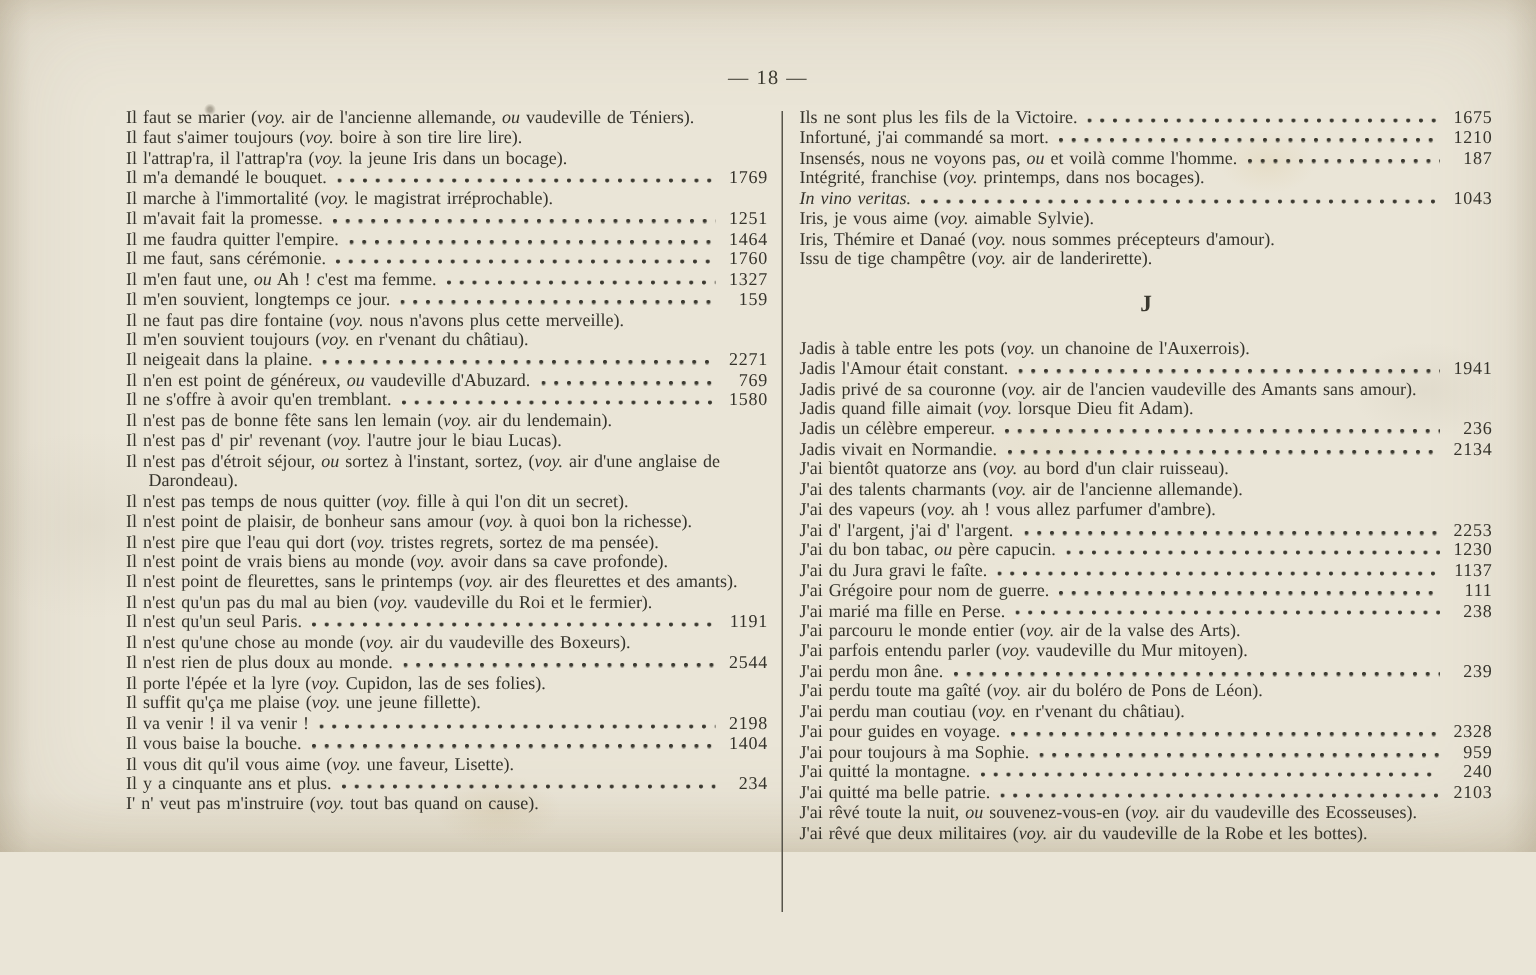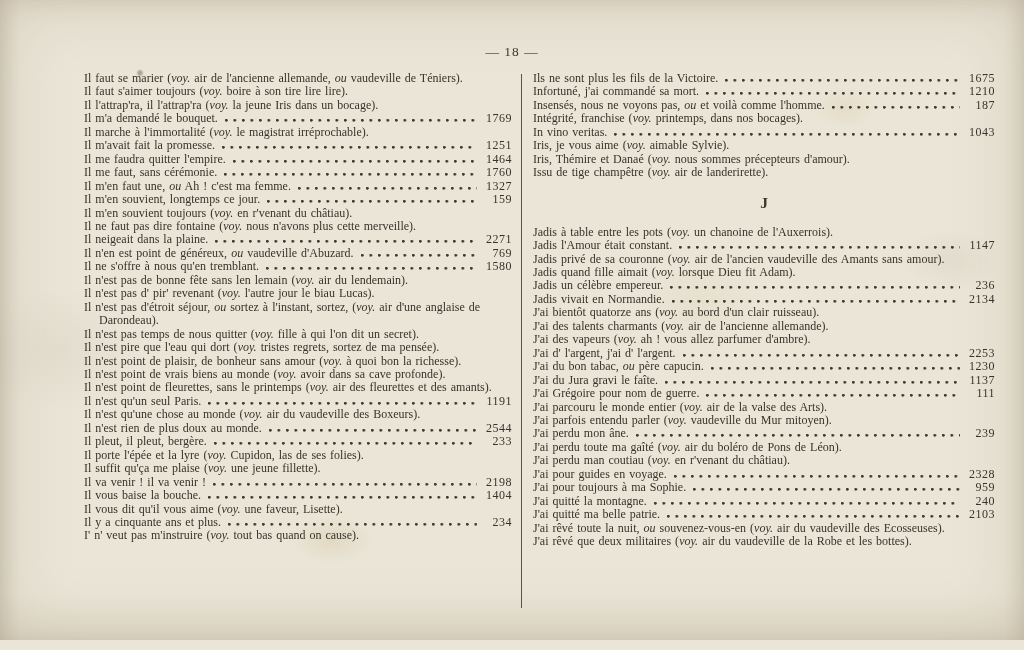--- a/index.html
+++ b/index.html
@@ -2,21 +2,21 @@
 <html><head>
 <meta charset="utf-8">
 <style>
   html,body{margin:0;padding:0;}
   body{
     width:1024px;height:650px;overflow:hidden;
     font-family:"Liberation Serif","DejaVu Serif",serif;
     background:#eae5d7;
   }
   .page{
-    position:relative;width:1024px;height:640px;
+    position:relative;width:1024px;height:568px;
     color:#35332b;
     background:
       radial-gradient(circle at 140px 73px, rgba(120,112,96,.55) 0 1.4px, rgba(120,112,96,0) 4px),
       radial-gradient(ellipse 46px 30px at 845px 108px, rgba(200,170,100,.14), rgba(200,170,100,0) 70%),
       radial-gradient(ellipse 60px 34px at 332px 540px, rgba(185,155,95,.16), rgba(185,155,95,0) 70%),
       radial-gradient(ellipse 90px 60px at 700px 300px, rgba(200,180,130,.10), rgba(200,180,130,0) 70%),
       radial-gradient(ellipse 70px 46px at 950px 260px, rgba(150,140,115,.10), rgba(150,140,115,0) 70%),
       radial-gradient(ellipse 120px 90px at 60px 350px, rgba(160,150,125,.10), rgba(160,150,125,0) 70%),
       linear-gradient(180deg, rgba(190,175,140,.12) 0, rgba(190,175,140,0) 4%, rgba(190,175,140,0) 93%, rgba(175,160,120,.16) 100%),
       linear-gradient(90deg, rgba(150,138,110,.18) 0, rgba(150,138,110,0) 2%, rgba(150,138,110,0) 98%, rgba(150,138,110,.14) 100%),
@@ -39,21 +39,21 @@
   }
   .entry{
     padding-left:15px;text-indent:-15px;
   }
   .entry.row{
     display:flex;align-items:baseline;
     padding-left:0;text-indent:0;
   }
   .entry .t{white-space:normal;}
   .entry.row .t{white-space:nowrap;flex:0 0 auto;}
-  .entry .t.it{}
+  .entry .t.it{font-style:italic;}
   .leader{
     flex:1 1 auto;align-self:stretch;
     margin:0 5px 0 7px;min-width:8px;
     background-image:radial-gradient(circle at 1.3px 1.3px, #3c3a31 1.05px, rgba(0,0,0,0) 1.7px);
     background-size:8.5px 3px;
     background-repeat:repeat-x;
     background-position:0 calc(100% - 3.5px);
   }
   .num{
     flex:0 0 auto;min-width:30px;text-align:right;
@@ -99,60 +99,56 @@
       <div class="entry row">
         <span class="t">Il m'en faut une, <i>ou</i> Ah ! c'est ma femme.</span>
         <span class="leader"></span>
         <span class="num">1327</span>
       </div>
       <div class="entry row">
         <span class="t">Il m'en souvient, longtemps ce jour.</span>
         <span class="leader"></span>
         <span class="num">159</span>
       </div>
+      <div class="entry"><span class="t">Il ne faut pas dire fontaine (<i>voy.</i> nous n'avons plus cette merveille).</span></div>
       <div class="entry"><span class="t">Il m'en souvient toujours (<i>voy.</i> en r'venant du châtiau).</span></div>
-      <div class="entry"><span class="t">Il ne faut pas dire fontaine (<i>voy.</i> nous n'avons plus cette merveille).</span></div>
       <div class="entry row">
         <span class="t">Il neigeait dans la plaine.</span>
         <span class="leader"></span>
         <span class="num">2271</span>
       </div>
       <div class="entry row">
         <span class="t">Il n'en est point de généreux, <i>ou</i> vaudeville d'Abuzard.</span>
         <span class="leader"></span>
         <span class="num">769</span>
       </div>
       <div class="entry row">
-        <span class="t">Il ne s'offre à nous qu'en tremblant.</span>
+        <span class="t">Il ne s'offre à avoir qu'en tremblant.</span>
         <span class="leader"></span>
         <span class="num">1580</span>
       </div>
       <div class="entry"><span class="t">Il n'est pas de bonne fête sans len lemain (<i>voy.</i> air du lendemain).</span></div>
       <div class="entry"><span class="t">Il n'est pas d' pir' revenant (<i>voy.</i> l'autre jour le biau Lucas).</span></div>
       <div class="entry"><span class="t">Il n'est pas d'étroit séjour, <i>ou</i> sortez à l'instant, sortez, (<i>voy.</i> air d'une anglaise de Darondeau).</span></div>
       <div class="entry"><span class="t">Il n'est pas temps de nous quitter (<i>voy.</i> fille à qui l'on dit un secret).</span></div>
+      <div class="entry"><span class="t">Il n'est point de plaisir, de bonheur sans amour (<i>voy.</i> à quoi bon la richesse).</span></div>
       <div class="entry"><span class="t">Il n'est pire que l'eau qui dort (<i>voy.</i> tristes regrets, sortez de ma pensée).</span></div>
-      <div class="entry"><span class="t">Il n'est point de plaisir, de bonheur sans amour (<i>voy.</i> à quoi bon la richesse).</span></div>
       <div class="entry"><span class="t">Il n'est point de vrais biens au monde (<i>voy.</i> avoir dans sa cave profonde).</span></div>
       <div class="entry"><span class="t">Il n'est point de fleurettes, sans le printemps (<i>voy.</i> air des fleurettes et des amants).</span></div>
+      <div class="entry"><span class="t">Il n'est qu'un pas du mal au bien (<i>voy.</i> vaudeville du Roi et le fermier).</span></div>
       <div class="entry row">
         <span class="t">Il n'est qu'un seul Paris.</span>
         <span class="leader"></span>
         <span class="num">1191</span>
       </div>
       <div class="entry"><span class="t">Il n'est qu'une chose au monde (<i>voy.</i> air du vaudeville des Boxeurs).</span></div>
       <div class="entry row">
         <span class="t">Il n'est rien de plus doux au monde.</span>
         <span class="leader"></span>
         <span class="num">2544</span>
-      </div>
-      <div class="entry row">
-        <span class="t">Il pleut, il pleut, bergère.</span>
-        <span class="leader"></span>
-        <span class="num">233</span>
       </div>
       <div class="entry"><span class="t">Il porte l'épée et la lyre (<i>voy.</i> Cupidon, las de ses folies).</span></div>
       <div class="entry"><span class="t">Il suffit qu'ça me plaise (<i>voy.</i> une jeune fillette).</span></div>
       <div class="entry row">
         <span class="t">Il va venir ! il va venir !</span>
         <span class="leader"></span>
         <span class="num">2198</span>
       </div>
       <div class="entry row">
         <span class="t">Il vous baise la bouche.</span>
@@ -196,21 +192,21 @@
         <div class="entry"><span class="t">Iris, je vous aime (<i>voy.</i> aimable Sylvie).</span></div>
         <div class="entry"><span class="t">Iris, Thémire et Danaé (<i>voy.</i> nous sommes précepteurs d'amour).</span></div>
         <div class="entry"><span class="t">Issu de tige champêtre (<i>voy.</i> air de landerirette).</span></div>
       </div>
     <div class="section-header">J</div>
     <div id="col-right-bottom">
         <div class="entry"><span class="t">Jadis à table entre les pots (<i>voy.</i> un chanoine de l'Auxerrois).</span></div>
         <div class="entry row">
           <span class="t">Jadis l'Amour était constant.</span>
           <span class="leader"></span>
-          <span class="num">1147</span>
+          <span class="num">1941</span>
         </div>
         <div class="entry"><span class="t">Jadis privé de sa couronne (<i>voy.</i> air de l'ancien vaudeville des Amants sans amour).</span></div>
         <div class="entry"><span class="t">Jadis quand fille aimait (<i>voy.</i> lorsque Dieu fit Adam).</span></div>
         <div class="entry row">
           <span class="t">Jadis un célèbre empereur.</span>
           <span class="leader"></span>
           <span class="num">236</span>
         </div>
         <div class="entry row">
           <span class="t">Jadis vivait en Normandie.</span>
@@ -233,20 +229,25 @@
         <div class="entry row">
           <span class="t">J'ai du Jura gravi le faîte.</span>
           <span class="leader"></span>
           <span class="num">1137</span>
         </div>
         <div class="entry row">
           <span class="t">J'ai Grégoire pour nom de guerre.</span>
           <span class="leader"></span>
           <span class="num">111</span>
         </div>
+        <div class="entry row">
+          <span class="t">J'ai marié ma fille en Perse.</span>
+          <span class="leader"></span>
+          <span class="num">238</span>
+        </div>
         <div class="entry"><span class="t">J'ai parcouru le monde entier (<i>voy.</i> air de la valse des Arts).</span></div>
         <div class="entry"><span class="t">J'ai parfois entendu parler (<i>voy.</i> vaudeville du Mur mitoyen).</span></div>
         <div class="entry row">
           <span class="t">J'ai perdu mon âne.</span>
           <span class="leader"></span>
           <span class="num">239</span>
         </div>
         <div class="entry"><span class="t">J'ai perdu toute ma gaîté (<i>voy.</i> air du boléro de Pons de Léon).</span></div>
         <div class="entry"><span class="t">J'ai perdu man coutiau (<i>voy.</i> en r'venant du châtiau).</span></div>
         <div class="entry row">

